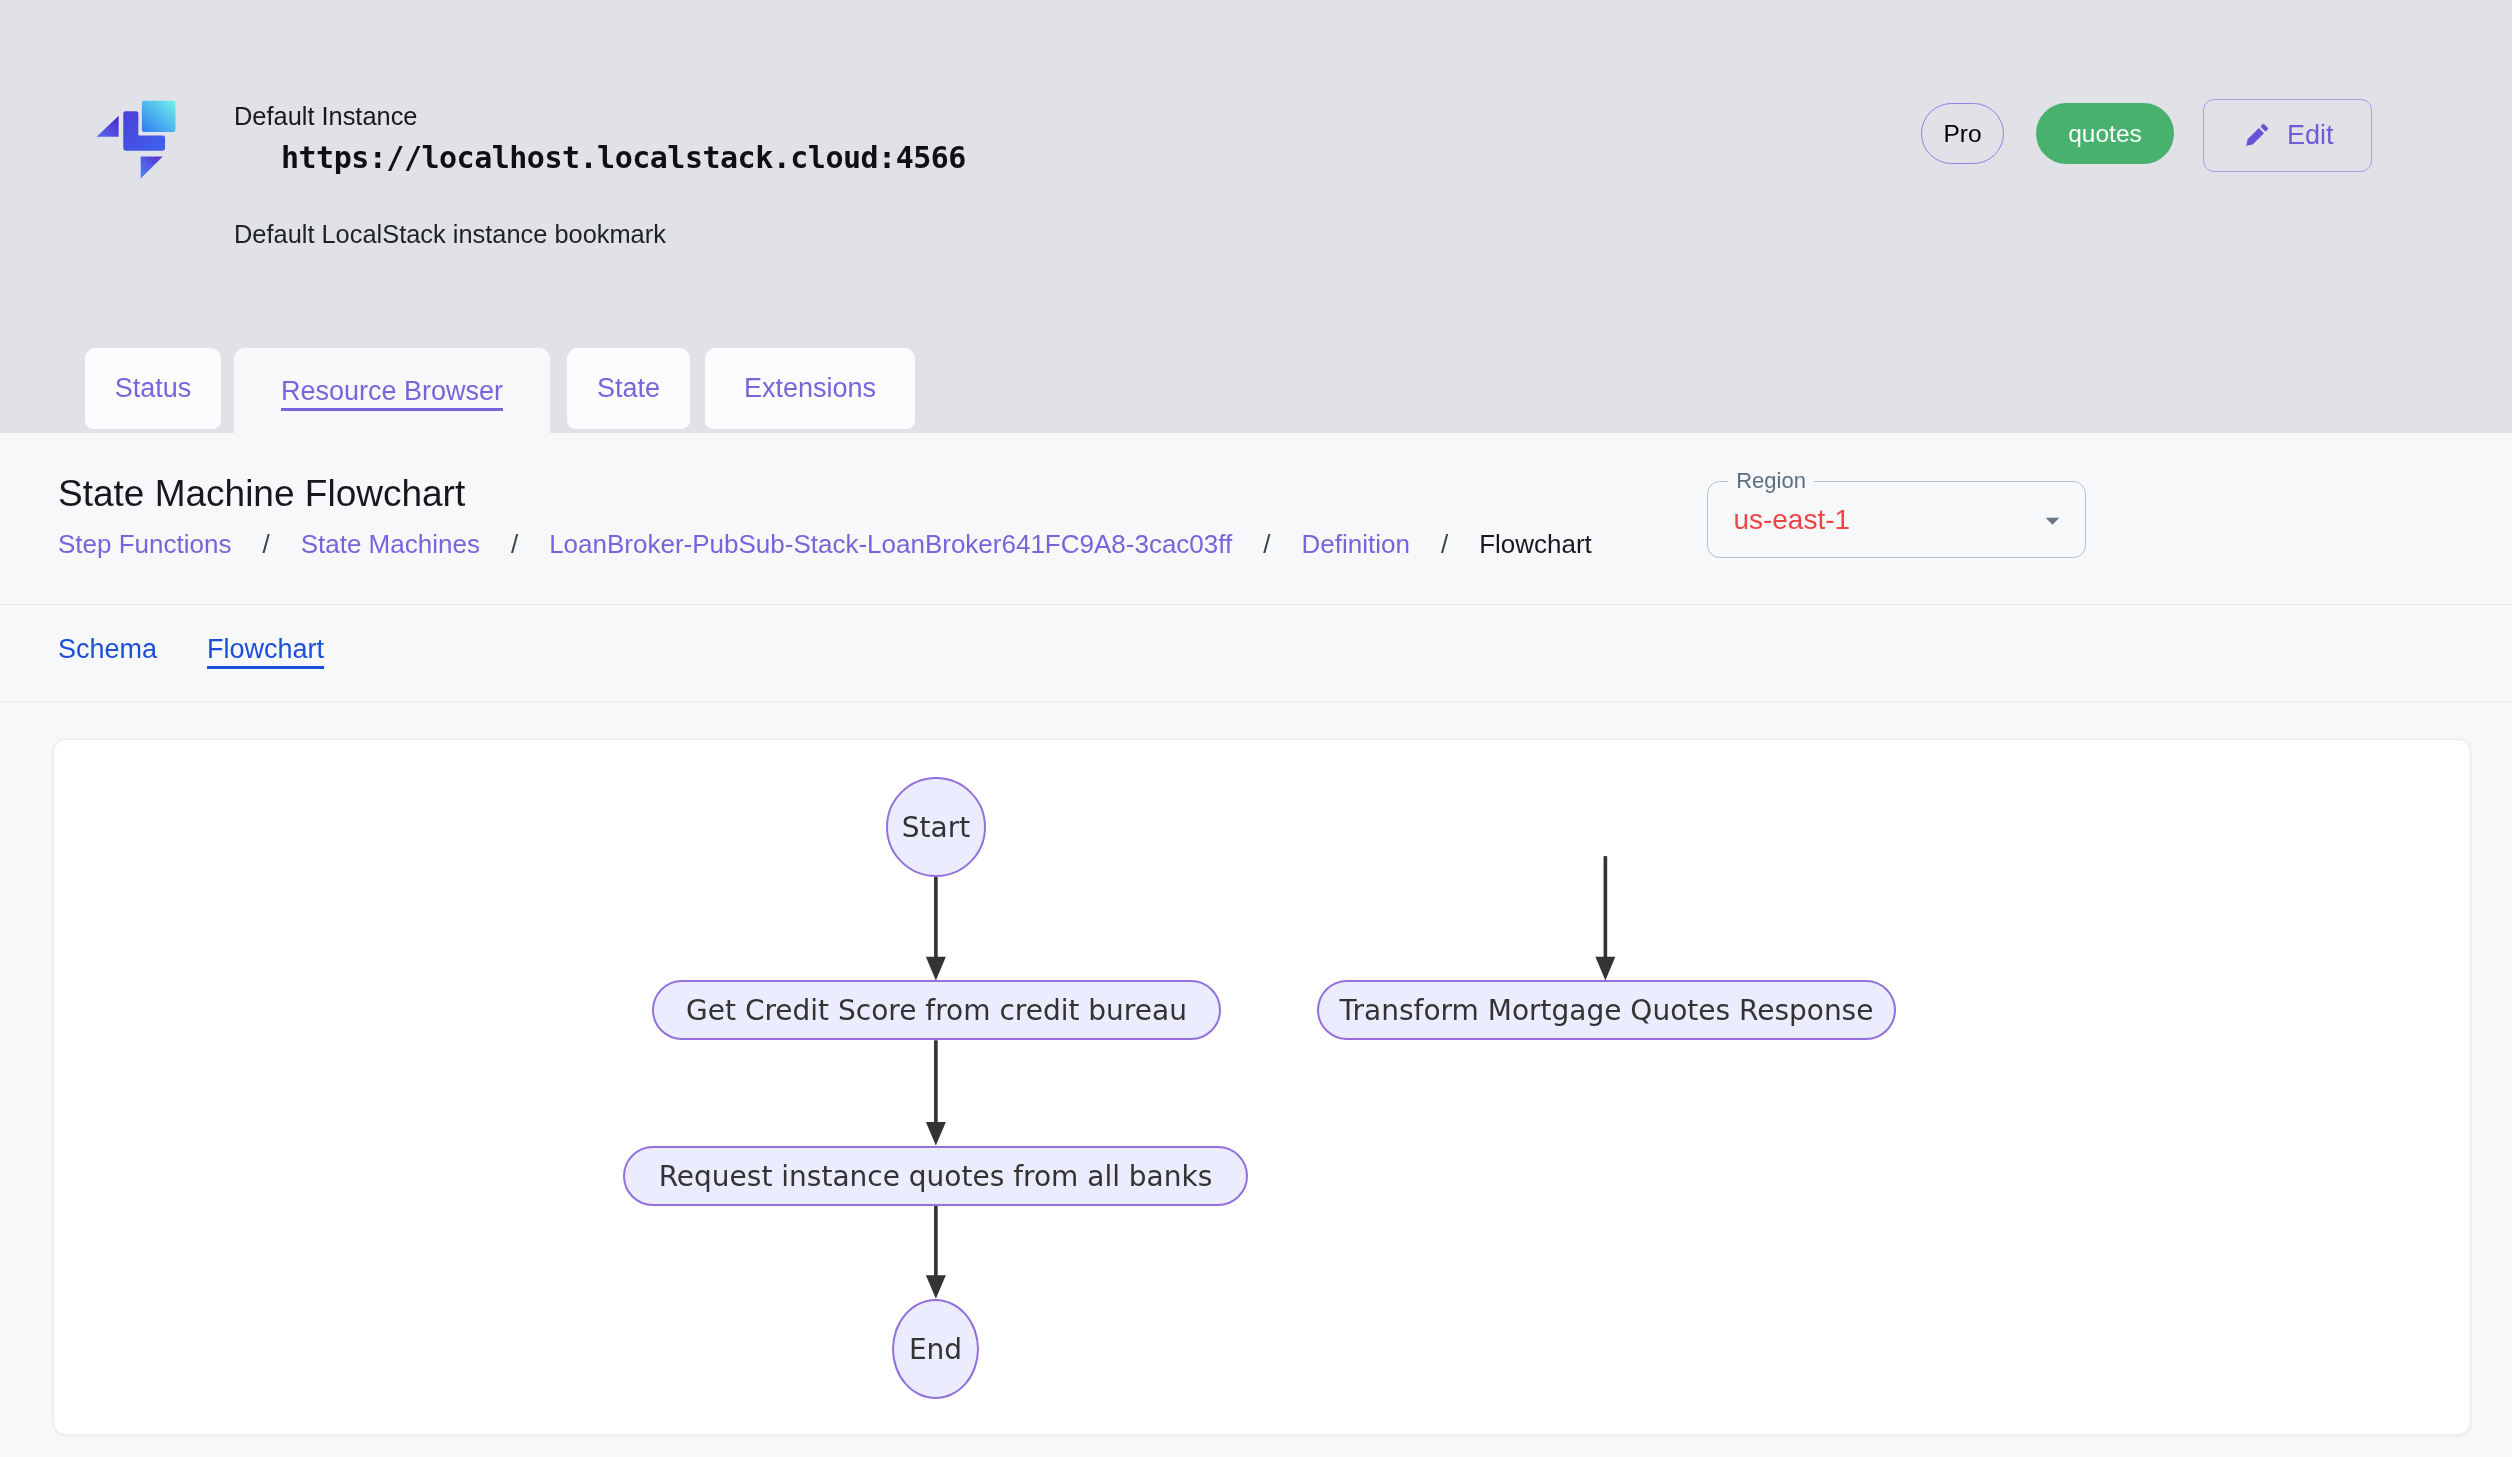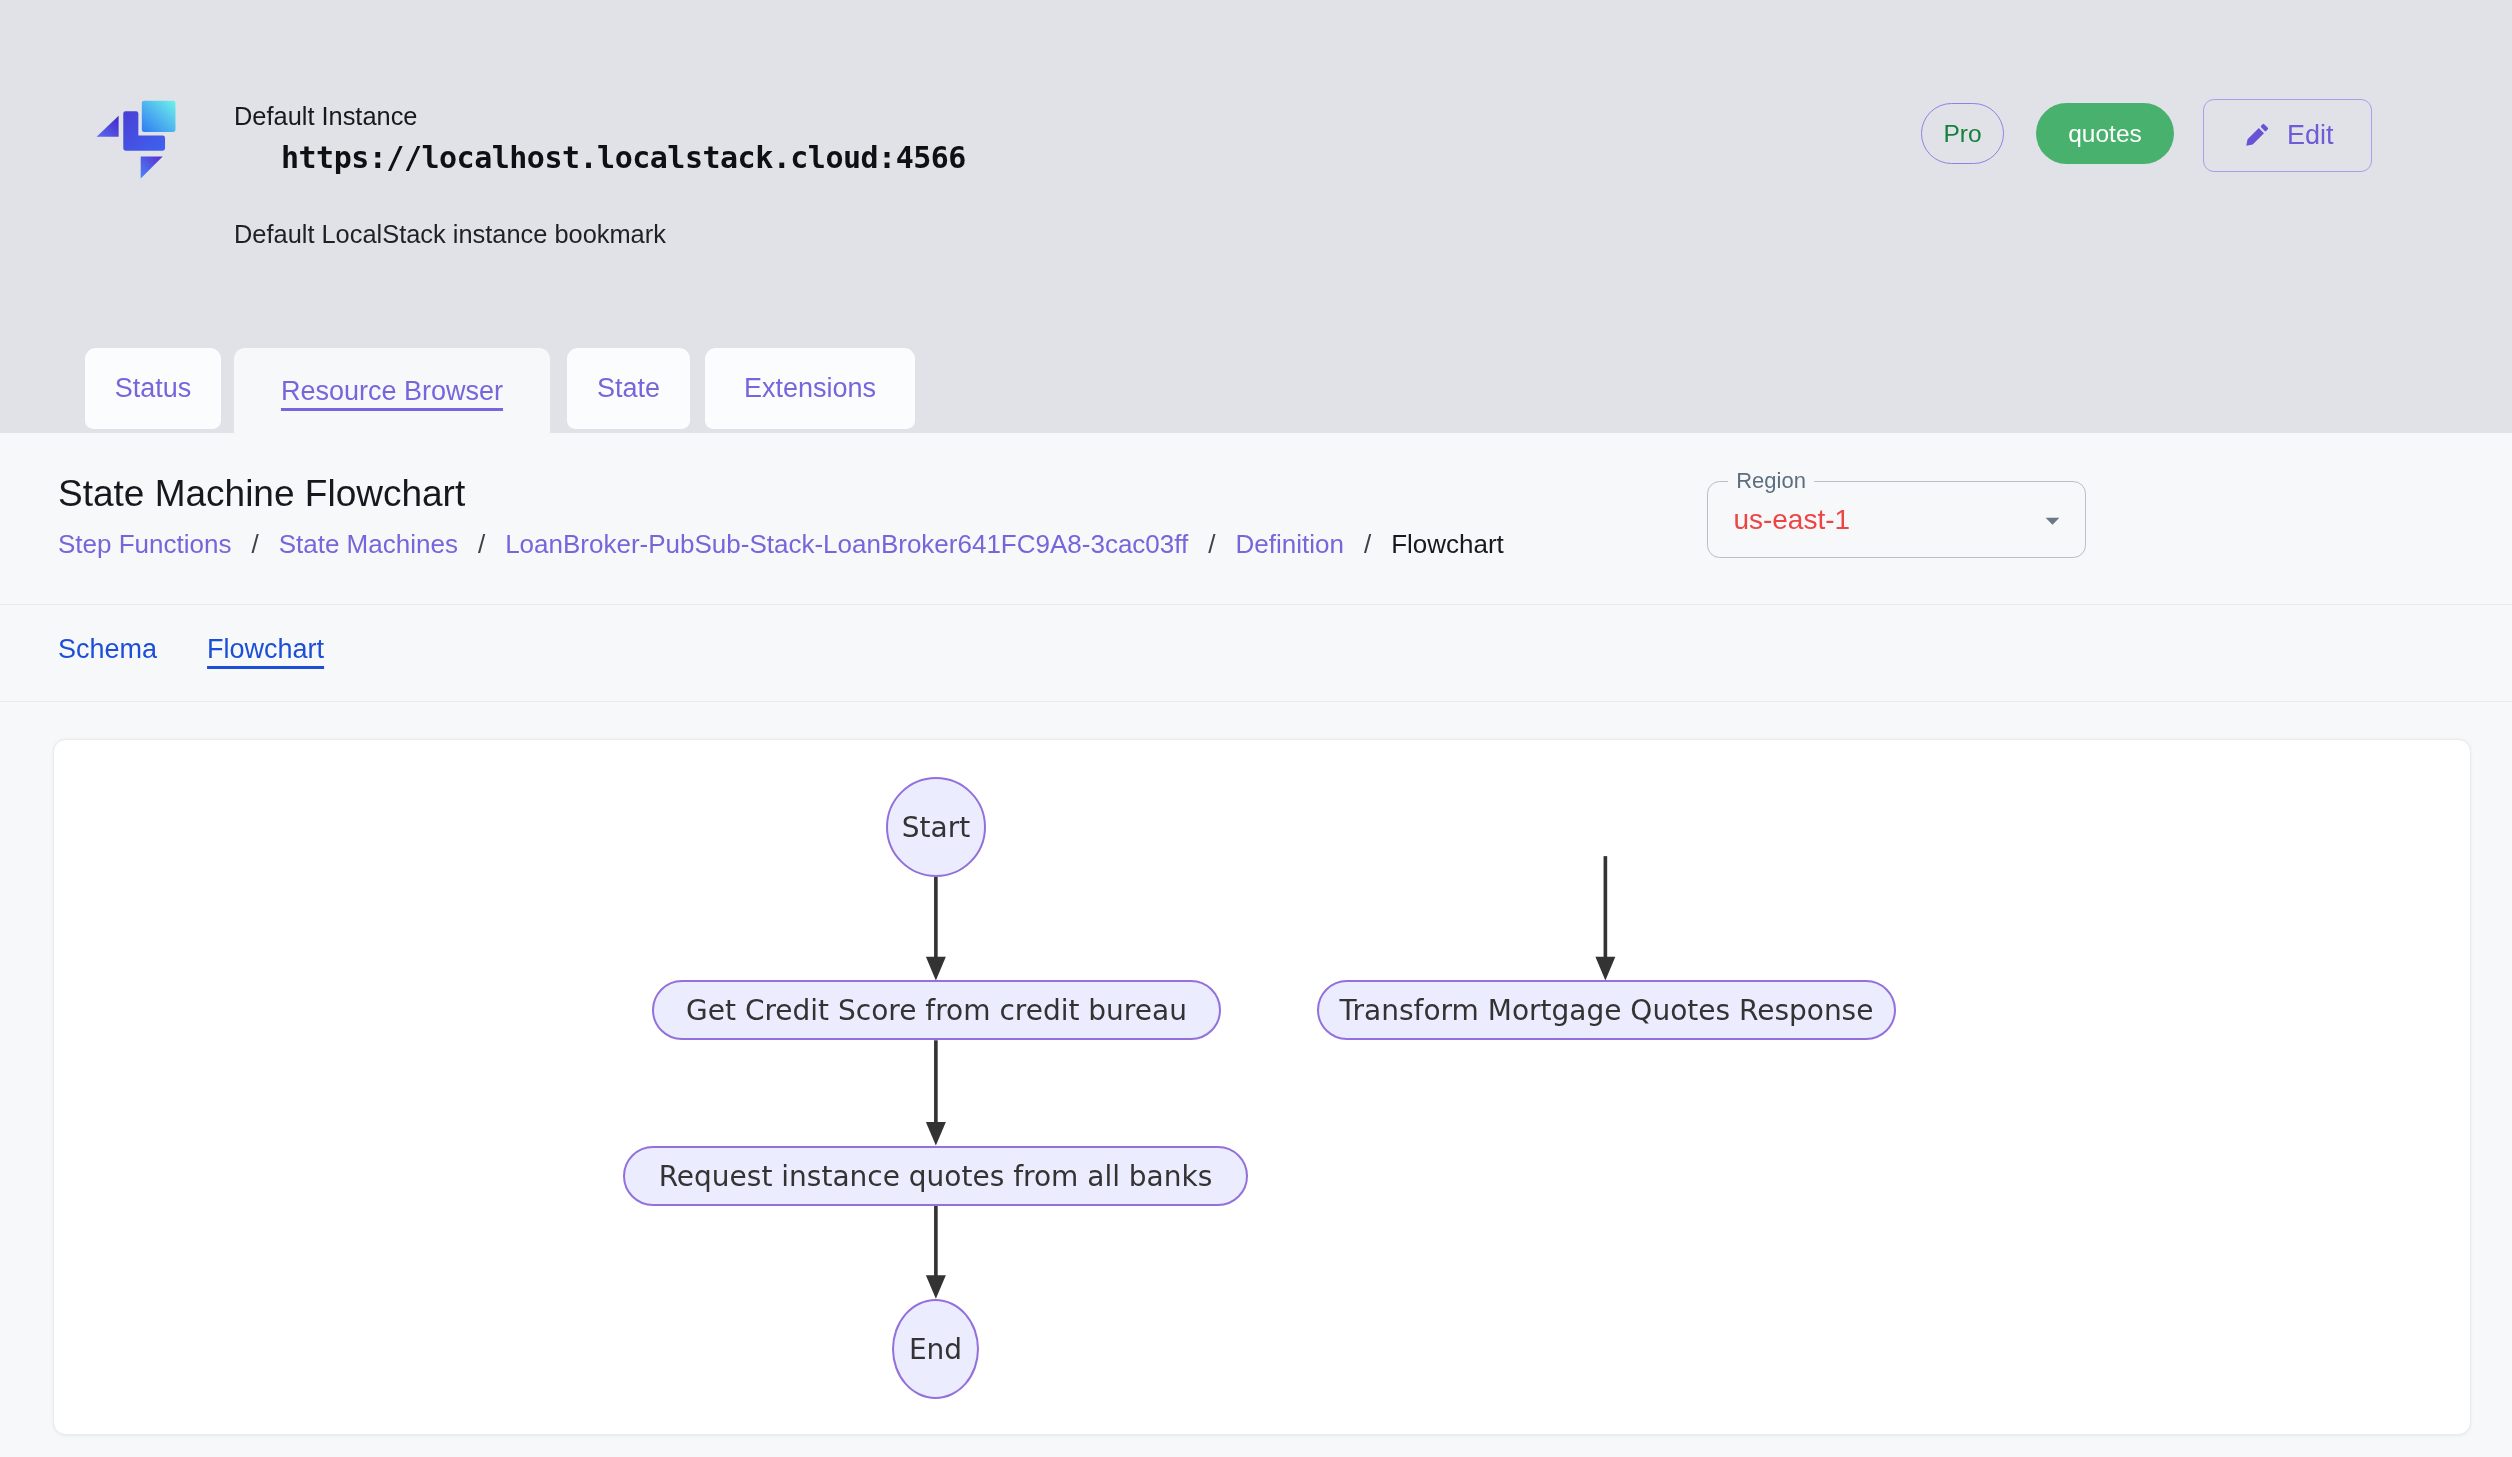--- a/index.html
+++ b/index.html
@@ -6,38 +6,38 @@
   body{background:#e0e2e7;font-family:"Liberation Sans",sans-serif;-webkit-font-smoothing:antialiased;}
   .app{position:relative;width:2512px;height:1457px;background:#e0e2e7;overflow:hidden;}
 
   
   .logo{position:absolute;left:85px;top:88px;width:116px;height:116px;}
   .inst-name{position:absolute;left:234px;top:102px;font-size:25.4px;color:#17191d;}
   .inst-url{position:absolute;left:234px;top:140px;font-family:"DejaVu Sans Mono",monospace;font-weight:bold;font-size:30px;color:#0e1013;letter-spacing:-0.5px;margin-left:47px;}
   .inst-desc{position:absolute;left:234px;top:220px;font-size:25.4px;color:#1d2024;}
 
   .badge{position:absolute;top:103px;height:61px;box-sizing:border-box;display:flex;align-items:center;justify-content:center;border-radius:31px;font-size:24.5px;}
-  .badge.pro{left:1921px;width:83px;border:1.8px solid #9181e3;color:#15803d;background:transparent;}
+  .badge.pro{left:1921px;width:83px;border:1.8px solid #9181e3;color:#000000;background:transparent;}
   .badge.running{left:2036px;width:138px;background:#47b16d;color:#ffffff;}
   .edit-btn{position:absolute;left:2203px;top:99px;width:169px;height:73px;box-sizing:border-box;border:1.8px solid #ab9ee9;border-radius:11px;background:transparent;display:flex;align-items:center;justify-content:center;gap:14.5px;font-size:27px;color:#6e5bd8;cursor:pointer;font-family:"Liberation Sans",sans-serif;padding:0;}
   .edit-btn svg{width:31px;height:31px;}
 
   
   .tab{position:absolute;top:348px;height:81px;background:#fbfcfd;border-radius:11px 11px 8.2px 8.2px;display:flex;align-items:center;justify-content:center;font-size:27px;color:#7765db;cursor:pointer;}
   .tab.active{height:87px;border-radius:11px 11px 0 0;background:#f6f8f9;z-index:3;}
   .tab.active span{text-decoration:underline;text-decoration-thickness:2.7px;text-underline-offset:8.2px;}
   .tab-status{left:85px;width:136px;}
   .tab-rb{left:234px;width:316px;}
   .tab-state{left:567px;width:123px;}
   .tab-ext{left:705px;width:210px;text-align:center;}
 
   
   .panel{position:absolute;left:0;top:433px;width:2512px;height:1024px;background:#f6f8f9;z-index:2;}
   .page-title{position:absolute;left:58px;top:40px;margin:0;font-size:37px;font-weight:400;color:#16181d;}
-  .breadcrumb{position:absolute;left:58px;top:96px;font-size:26px;display:flex;gap:20px;align-items:baseline;white-space:nowrap;}
+  .breadcrumb{position:absolute;left:58px;top:96px;font-size:26px;display:flex;gap:31px;align-items:baseline;white-space:nowrap;}
   .breadcrumb a{color:#7765db;text-decoration:none;cursor:pointer;}
   .breadcrumb .sep{color:#3c4147;}
   .breadcrumb .current{color:#17191d;}
 
   .field{position:absolute;top:48px;height:77px;box-sizing:border-box;border:1.8px solid #b8bfc7;border-radius:12.7px;background:transparent;}
   .field .flabel{position:absolute;top:-13.6px;left:20px;padding:0 8.2px;background:#f6f8f9;font-size:22px;color:#5d6e80;}
   .region-select{left:1707px;width:379px;cursor:pointer;}
   .region-select .value{position:absolute;left:25.4px;top:22px;font-size:28px;color:#ef4444;}
   .region-select svg{position:absolute;right:16.3px;top:22px;width:33px;height:33px;}
   .account-field{left:2119px;width:347px;}

